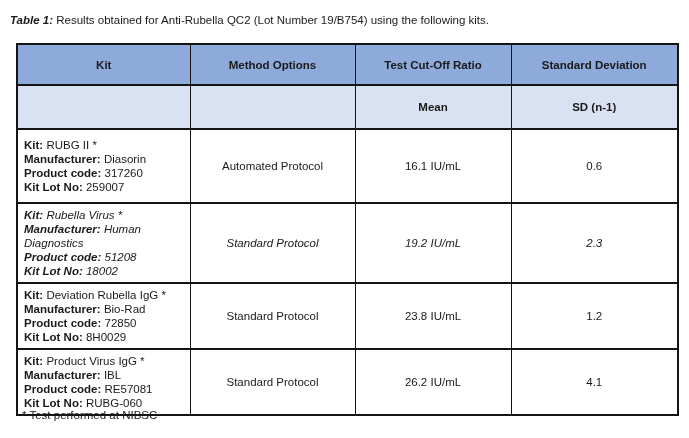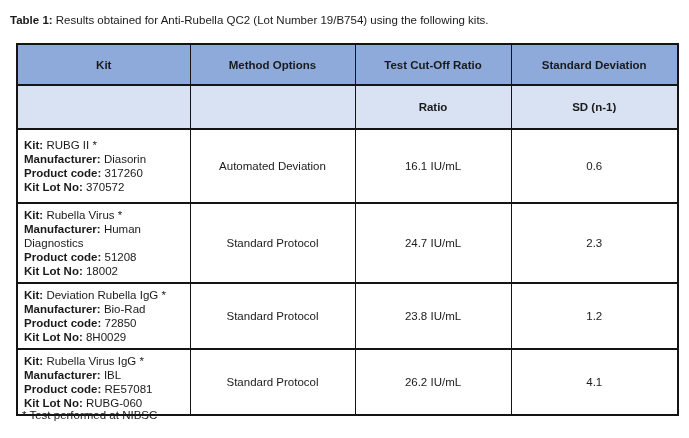--- a/index.html
+++ b/index.html
@@ -17,21 +17,21 @@
   }
   .caption {
     position: absolute;
     left: 10px;
     top: 13px;
     font-size: 11.5px;
     line-height: 14px;
     color: #1a1a1a;
     white-space: nowrap;
   }
-  .caption b { font-weight: bold; }
+  .caption b { font-weight: bold; font-style: italic; }
   table.results {
     position: absolute;
     left: 16px;
     top: 43px;
     width: 661px;
     border-collapse: collapse;
     table-layout: fixed;
     border: 2px solid #141414;
     font-size: 11.5px;
   }
@@ -55,21 +55,21 @@
     text-align: center;
     height: 44px;
   }
   td.kitcell {
     text-align: left;
     padding: 4px 4px 4px 6px;
     line-height: 14px;
   }
   td.center { text-align: center; }
   tr.row-0 td { height: 74px; }
-  tr.row-1 td { height: 75px; }
+  tr.row-1 td { height: 75px; font-style: italic; }
   tr.row-2 td { height: 62px; }
   tr.row-3 td { height: 63px; }
   .kitline b { font-weight: bold; }
   .footnote {
     position: absolute;
     left: 22px;
     top: 408px;
     font-size: 11.5px;
     line-height: 14px;
     color: #1a1a1a;
@@ -92,65 +92,65 @@
     <thead>
       <tr class="head1">
         <th>Kit</th>
         <th>Method Options</th>
         <th>Test Cut-Off Ratio</th>
         <th>Standard Deviation</th>
       </tr>
       <tr class="head2">
         <th></th>
         <th></th>
-        <th>Ratio</th>
+        <th>Mean</th>
         <th>SD (n-1)</th>
       </tr>
     </thead>
     <tbody>
 
       <tr class="datarow row-0">
         <td class="kitcell">
           <div class="kitline"><b>Kit:</b> <span>RUBG II *</span></div>
           <div class="kitline"><b>Manufacturer:</b> <span>Diasorin</span></div>
           <div class="kitline"><b>Product code:</b> <span>317260</span></div>
-          <div class="kitline"><b>Kit Lot No:</b> <span>370572</span></div>
+          <div class="kitline"><b>Kit Lot No:</b> <span>259007</span></div>
         </td>
-        <td class="center">Automated Deviation</td>
+        <td class="center">Automated Protocol</td>
         <td class="center">16.1 IU/mL</td>
         <td class="center">0.6</td>
       </tr>
 
       <tr class="datarow row-1">
         <td class="kitcell">
           <div class="kitline"><b>Kit:</b> <span>Rubella Virus *</span></div>
           <div class="kitline"><b>Manufacturer:</b> <span>Human Diagnostics</span></div>
           <div class="kitline"><b>Product code:</b> <span>51208</span></div>
           <div class="kitline"><b>Kit Lot No:</b> <span>18002</span></div>
         </td>
         <td class="center">Standard Protocol</td>
-        <td class="center">24.7 IU/mL</td>
+        <td class="center">19.2 IU/mL</td>
         <td class="center">2.3</td>
       </tr>
 
       <tr class="datarow row-2">
         <td class="kitcell">
           <div class="kitline"><b>Kit:</b> <span>Deviation Rubella IgG *</span></div>
           <div class="kitline"><b>Manufacturer:</b> <span>Bio-Rad</span></div>
           <div class="kitline"><b>Product code:</b> <span>72850</span></div>
           <div class="kitline"><b>Kit Lot No:</b> <span>8H0029</span></div>
         </td>
         <td class="center">Standard Protocol</td>
         <td class="center">23.8 IU/mL</td>
         <td class="center">1.2</td>
       </tr>
 
       <tr class="datarow row-3">
         <td class="kitcell">
-          <div class="kitline"><b>Kit:</b> <span>Rubella Virus IgG *</span></div>
+          <div class="kitline"><b>Kit:</b> <span>Product Virus IgG *</span></div>
           <div class="kitline"><b>Manufacturer:</b> <span>IBL</span></div>
           <div class="kitline"><b>Product code:</b> <span>RE57081</span></div>
           <div class="kitline"><b>Kit Lot No:</b> <span>RUBG-060</span></div>
         </td>
         <td class="center">Standard Protocol</td>
         <td class="center">26.2 IU/mL</td>
         <td class="center">4.1</td>
       </tr>
 
     </tbody>

